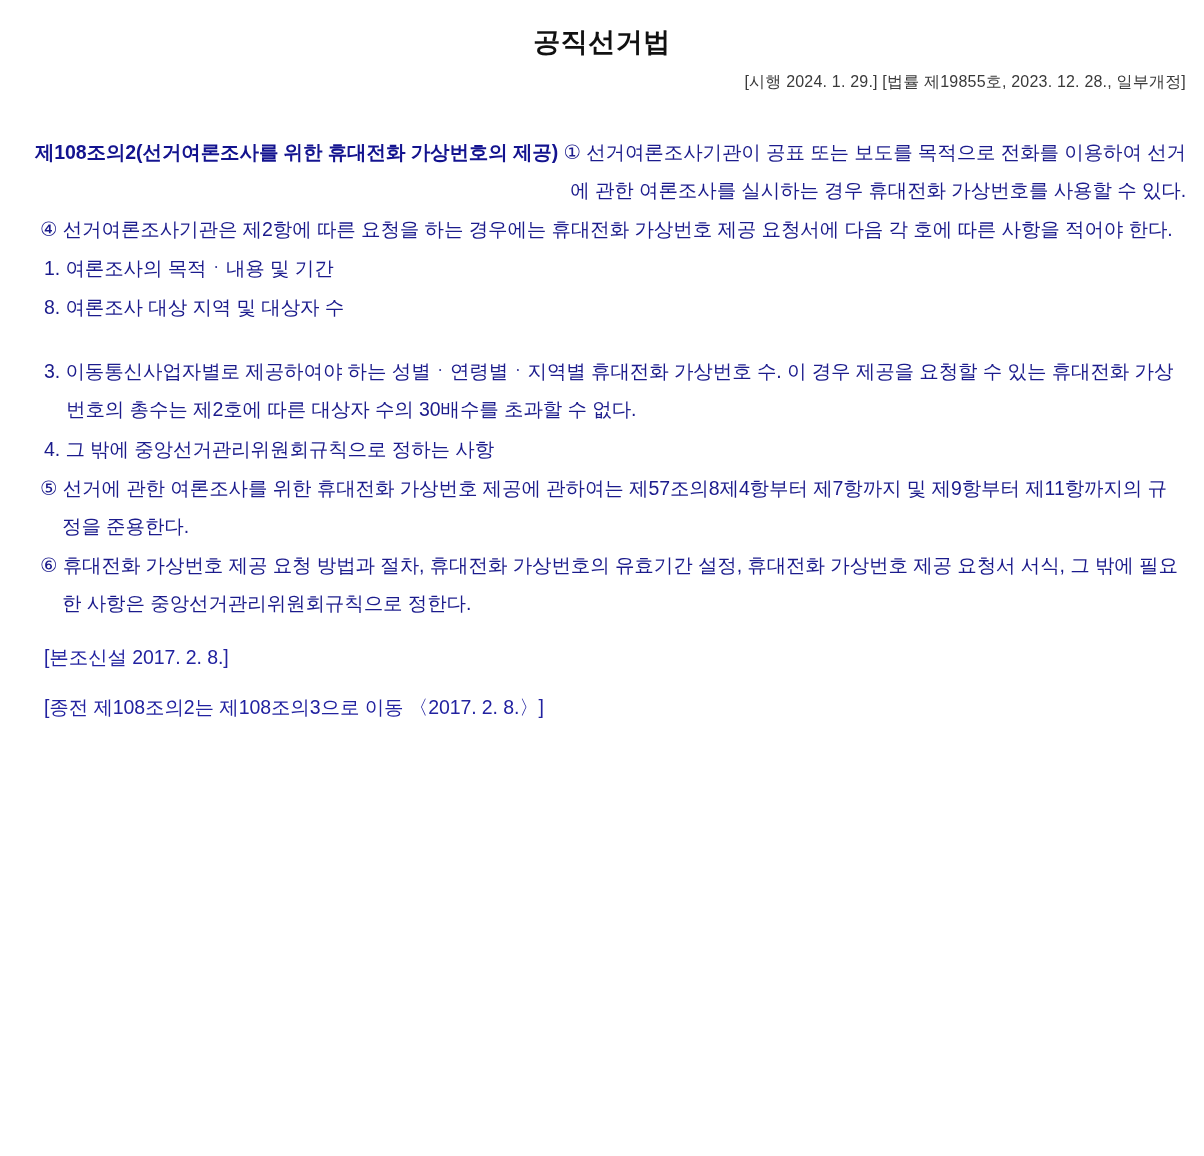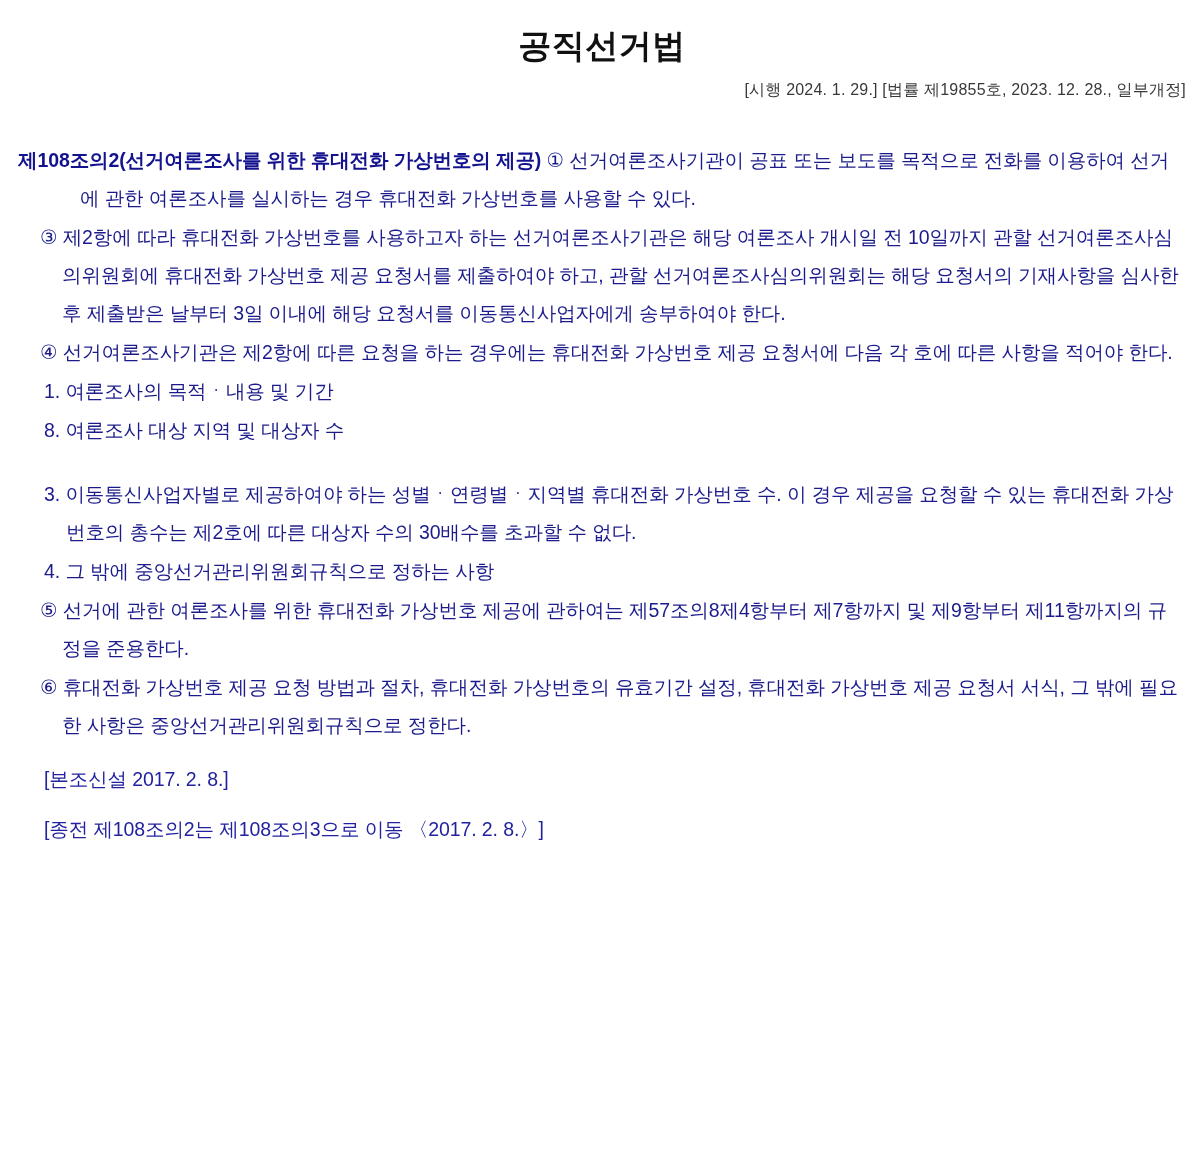--- a/index.html
+++ b/index.html
@@ -15,21 +15,21 @@
   }
   .page {
     width: 1204px;
     min-height: 1156px;
     box-sizing: border-box;
     padding: 18px 18px 20px 18px;
     background: #ffffff;
   }
   .doc-title {
     text-align: center;
-    font-size: 33px;
+    font-size: 27px;
     font-weight: bold;
     color: #111111;
     letter-spacing: 0.5px;
     margin: 8px 0 14px 0;
     line-height: 1.2;
   }
   .doc-subtitle {
     text-align: right;
     font-size: 16px;
     color: #3a3a3a;
@@ -48,20 +48,21 @@
     padding-left: 22px;
   }
   
   .para.hang {
     padding-left: 44px;
     text-indent: -22px;
   }
   .para.hang-first {
     padding-left: 62px;
     text-indent: -62px;
+    text-align: right;
   }
   .para.item {
     padding-left: 48px;
     text-indent: -22px;
     margin-top: 26px;
   }
   .para.item-plain {
     padding-left: 26px;
     text-indent: 0;
   }
@@ -87,21 +88,20 @@
 <div class="page">
 
   <h1 class="doc-title">공직선거법</h1>
   <div class="doc-subtitle">[시행 2024. 1. 29.] [법률 제19855호, 2023. 12. 28., 일부개정]</div>
 
   <div class="article-block">
 
     <p class="para hang-first"><span class="article-heading">제108조의2(선거여론조사를 위한 휴대전화 가상번호의 제공)</span><span> ① 선거여론조사기관이 공표 또는 보도를 목적으로 전화를 이용하여 선거에 관한 여론조사를 실시하는 경우 휴대전화 가상번호를 사용할 수 있다.</span></p>
 
 
-    <p class="para hang">③ 제2항에 따라 휴대전화 가상번호를 사용하고자 하는 선거여론조사기관은 해당 여론조사 개시일 전 10일까지 관할 선거여론조사심의위원회에 휴대전화 가상번호 제공 요청서를 제출하여야 하고, 관할 선거여론조사심의위원회는 해당 요청서의 기재사항을 심사한 후 제출받은 날부터 3일 이내에 해당 요청서를 이동통신사업자에게 송부하여야 한다.</p>
 
     <p class="para hang">④ 선거여론조사기관은 제2항에 따른 요청을 하는 경우에는 휴대전화 가상번호 제공 요청서에 다음 각 호에 따른 사항을 적어야 한다.</p>
 
     <p class="para item-plain">1. 여론조사의 목적ㆍ내용 및 기간</p>
 
     <p class="para item-plain">8. 여론조사 대상 지역 및 대상자 수</p>
 
     <p class="para item">3. 이동통신사업자별로 제공하여야 하는 성별ㆍ연령별ㆍ지역별 휴대전화 가상번호 수. 이 경우 제공을 요청할 수 있는 휴대전화 가상번호의 총수는 제2호에 따른 대상자 수의 30배수를 초과할 수 없다.</p>
 
     <p class="para item-plain">4. 그 밖에 중앙선거관리위원회규칙으로 정하는 사항</p>

